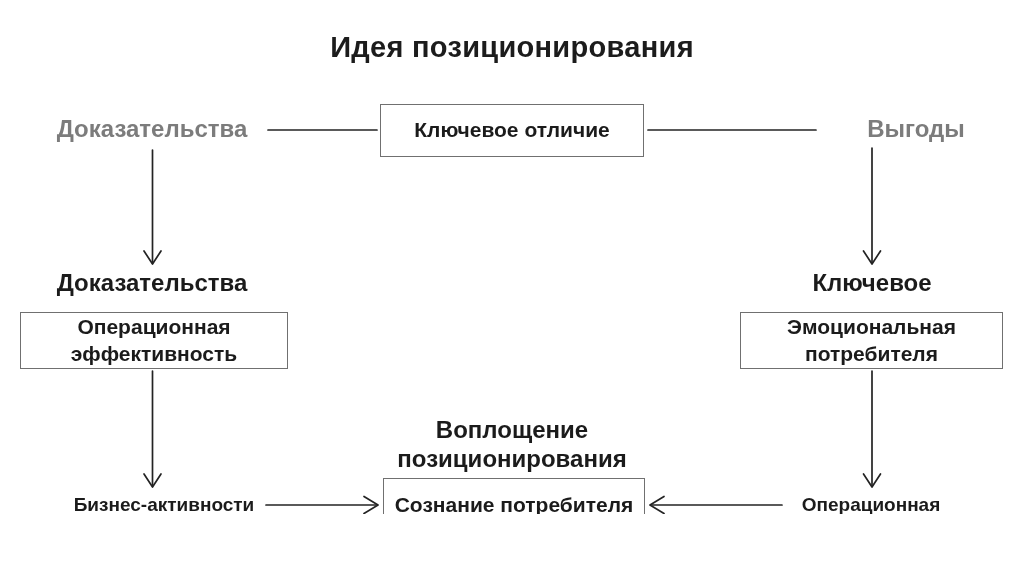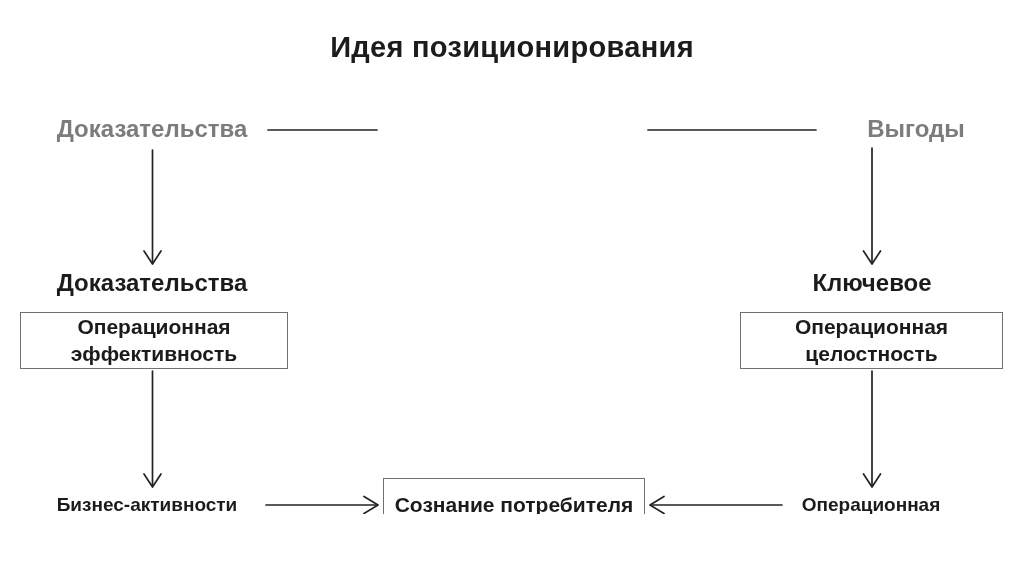--- a/index.html
+++ b/index.html
@@ -66,21 +66,21 @@
   #heading-branding   { left: 752px; width: 240px; top: 268px; }
   #heading-embodiment { left: 387px; width: 250px; top: 415px; }
   .small-label {
     position: absolute;
     font-weight: 700;
     font-size: 19px;
     color: #1b1b1b;
     text-align: center;
     white-space: nowrap;
   }
-  #label-business       { left: 32px;  width: 230px; top: 494px; }
+  #label-business       { left: 49px;  width: 230px; top: 494px; }
   #label-communications { left: 756px; width: 230px; top: 494px; }
   #connector-layer {
     position: absolute;
     left: 0;
     top: 0;
     pointer-events: none;
   }
   #connector-layer line, #connector-layer polyline {
     stroke: #232323;
     stroke-width: 1.7;
@@ -123,24 +123,26 @@
       <line x1="266" y1="505" x2="376" y2="505"></line>
       <polyline points="364,496.5 378,505 364,513.5"></polyline>
     </g>
     <g>
       <line x1="782" y1="505" x2="652" y2="505"></line>
       <polyline points="664,496.5 650,505 664,513.5"></polyline>
     </g>
   </svg>
 
   <div class="gray-label" id="label-evidence-top">Доказательства</div>
+  <div class="box" id="box-key-difference">Ключевое отличие</div>
   <div class="gray-label" id="label-benefits-top">Выгоды</div>
 
   <div class="heading" id="heading-proofs">Доказательства</div>
   <div class="box" id="box-operational">Операционная эффективность</div>
   <div class="heading" id="heading-branding">Ключевое</div>
-  <div class="box" id="box-emotional">Операционная целостность</div>
+  <div class="box" id="box-emotional">Эмоциональная потребителя</div>
 
+  <div class="heading" id="heading-embodiment">Воплощение позиционирования</div>
   <div class="small-label" id="label-business">Бизнес-активности</div>
   <div class="box" id="box-consumer">Сознание потребителя</div>
   <div class="small-label" id="label-communications">Операционная</div>
 
 </div>
 
 </body></html>

